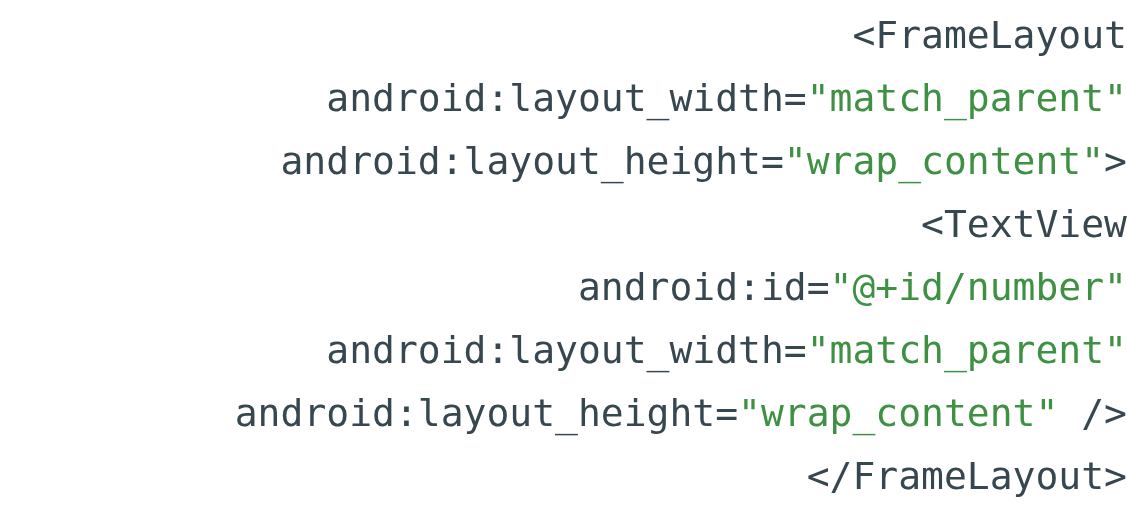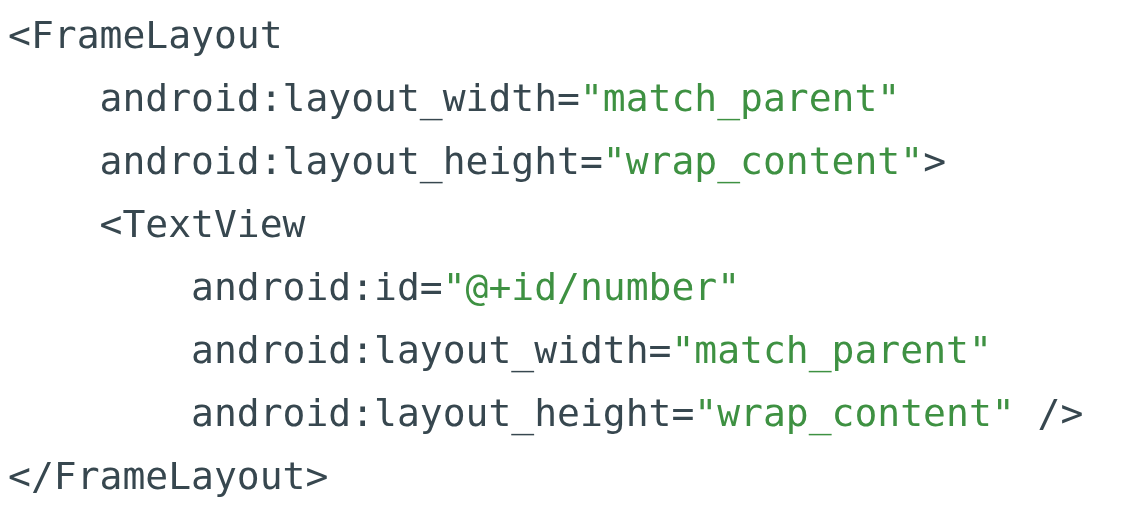--- a/index.html
+++ b/index.html
@@ -14,20 +14,21 @@
     margin: 0;
     padding: 4px 0 0 8px;
     font-family: "DejaVu Sans Mono", "Liberation Mono", monospace;
     font-size: 38px;
     line-height: 63px;
     white-space: pre;
     background: #ffffff;
   }
   .code-line {
     height: 63px;
+    text-align: right;
   }
   .tok-default { color: #37474f; }
   .tok-string  { color: #3e9142; }
 </style>
 </head>
 <body>
 
 <pre class="code-block"><div class="code-line"><span class="tok-default">&lt;FrameLayout</span></div><div class="code-line"><span class="tok-default">    android:layout_width=</span><span class="tok-string">"match_parent"</span></div><div class="code-line"><span class="tok-default">    android:layout_height=</span><span class="tok-string">"wrap_content"</span><span class="tok-default">&gt;</span></div><div class="code-line"><span class="tok-default">    &lt;TextView</span></div><div class="code-line"><span class="tok-default">        android:id=</span><span class="tok-string">"@+id/number"</span></div><div class="code-line"><span class="tok-default">        android:layout_width=</span><span class="tok-string">"match_parent"</span></div><div class="code-line"><span class="tok-default">        android:layout_height=</span><span class="tok-string">"wrap_content"</span><span class="tok-default"> /&gt;</span></div><div class="code-line"><span class="tok-default">&lt;/FrameLayout&gt;</span></div></pre>
 
 </body></html>

